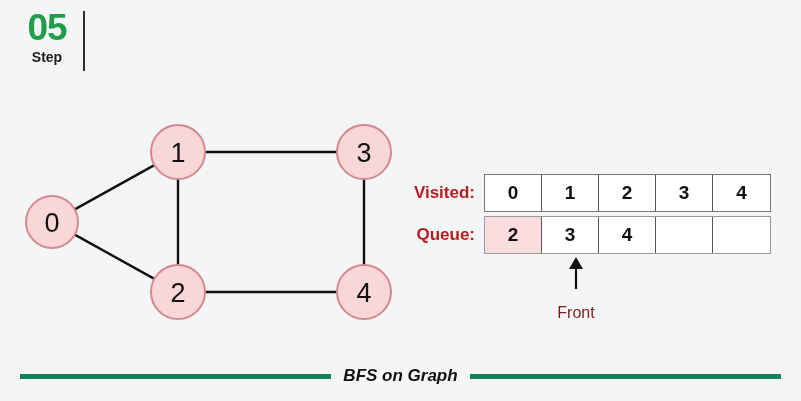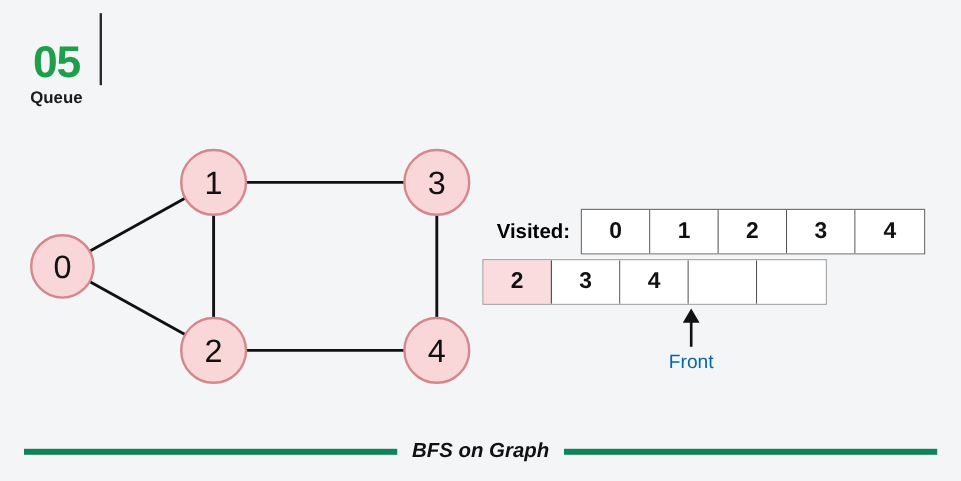--- a/index.html
+++ b/index.html
@@ -19,21 +19,20 @@
   #header {
     position: absolute;
     left: 0; top: 0;
     width: 801px; height: 90px;
   }
   #step-block {
     position: absolute;
     left: 14px; top: 8px;
     width: 66px;
     text-align: center;
-    margin-top: 24px;
   }
   #step-number {
     font-size: 37px;
     font-weight: bold;
     color: #1f9e4c;
     line-height: 40px;
     letter-spacing: -1px;
   }
   #step-word {
     font-size: 14px;
@@ -92,21 +91,21 @@
     align-items: center;
     height: 38px;
   }
   .array-row + .array-row { margin-top: 4px; }
   .array-label {
     width: 82px;
     text-align: right;
     padding-right: 9px;
     font-size: 17px;
     font-weight: bold;
-    color: #000000;
+    color: #b91c1c;
     box-sizing: border-box;
   }
   .array-cells {
     display: flex;
     border: 1.6px solid #777777;
     box-sizing: border-box;
     height: 38px;
   }
   .array-cells.thin-border { border-color: #9a9a9a; }
   .cell {
@@ -128,22 +127,22 @@
   
   #front-pointer {
     position: absolute;
     left: 530px; top: 256px;
     width: 92px;
     text-align: center;
   }
   #front-arrow-svg { display: block; margin: 0 auto; }
   #front-label {
     font-size: 16px;
-    color: #0369a1;
-    margin-top: 4px;
+    color: #7f1d1d;
+    margin-top: 14px;
   }
 
   
   #footer {
     position: absolute;
     left: 0; top: 366px;
     width: 801px;
     display: flex;
     align-items: center;
     font-style: italic;
@@ -161,21 +160,21 @@
     color: #111111;
     white-space: nowrap;
   }
 </style>
 </head>
 <body>
 
 <div id="header">
   <div id="step-block">
     <div id="step-number">05</div>
-    <div id="step-word">Queue</div>
+    <div id="step-word">Step</div>
   </div>
   <div id="header-divider"></div>
 </div>
 
 <div id="graph-area">
   <svg id="graph-svg" width="420" height="230" viewBox="0 100 420 230">
     <g id="edges-group">
         <line x1="73.85393190303844" y1="209.85892672053419" x2="155.27191082084002" y2="164.62671621064445" class="graph-edge"></line>
         <line x1="73.85393190303844" y1="234.14107327946581" x2="155.27191082084002" y2="279.3732837893556" class="graph-edge"></line>
         <line x1="178" y1="178" x2="178" y2="266" class="graph-edge"></line>
@@ -215,20 +214,21 @@
     <div class="array-cells" id="visited-cells">
         <div class="cell">0</div>
         <div class="cell">1</div>
         <div class="cell">2</div>
         <div class="cell">3</div>
         <div class="cell">4</div>
       </div>
   </div>
 
   <div class="array-row">
+    <div class="array-label">Queue:</div>
     <div class="array-cells thin-border" id="queue-cells">
         <div class="cell highlight">2</div>
         <div class="cell">3</div>
         <div class="cell">4</div>
         <div class="cell empty"></div>
         <div class="cell empty"></div>
       </div>
   </div>
 
 </div>

